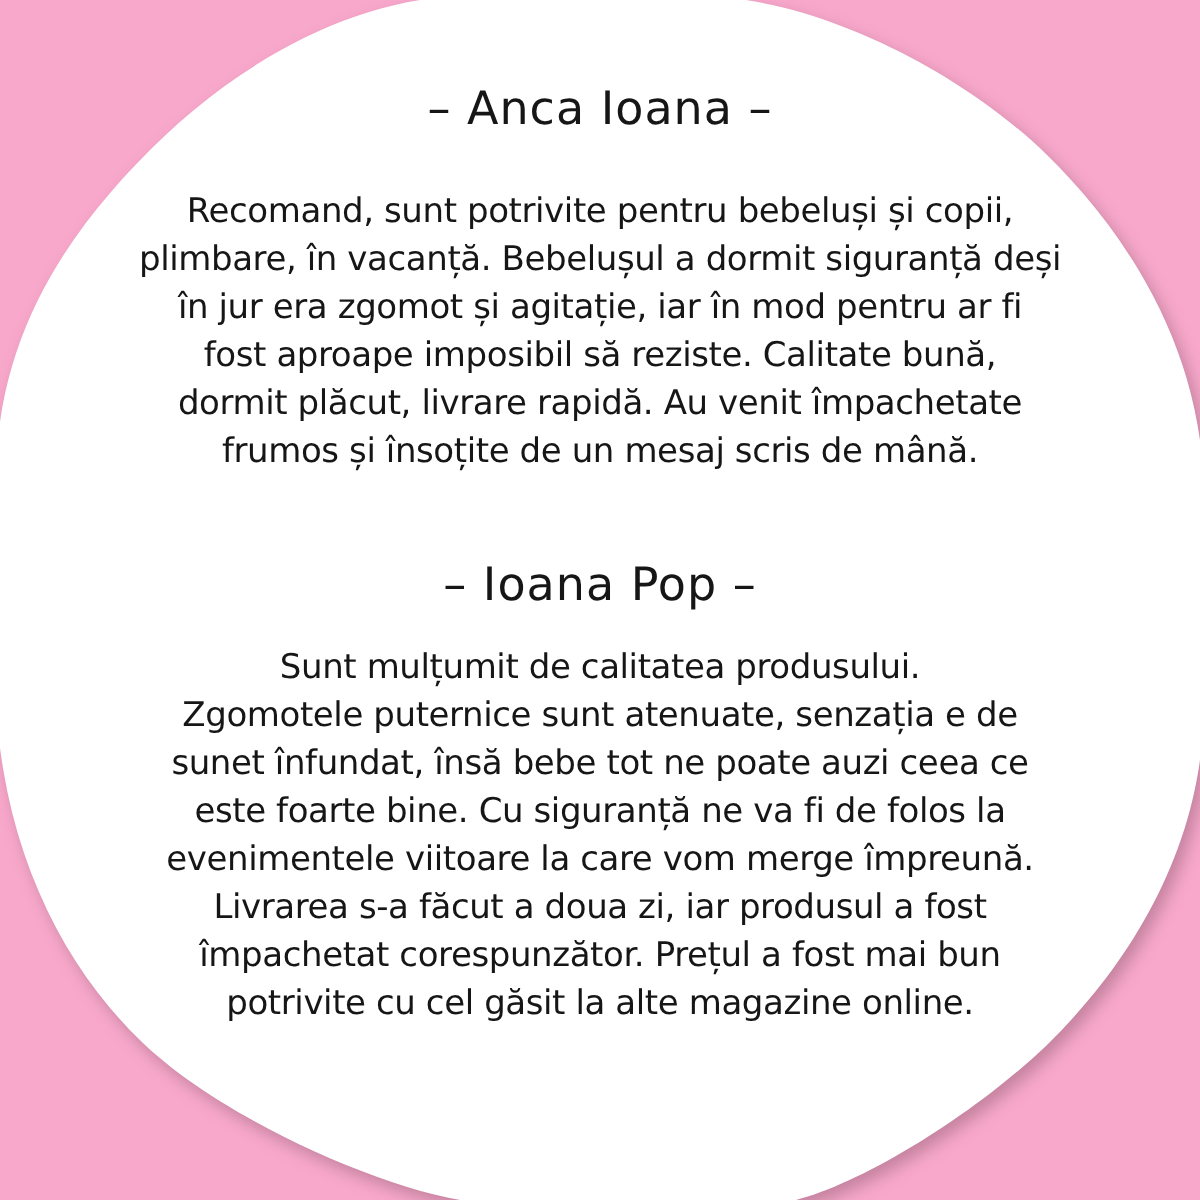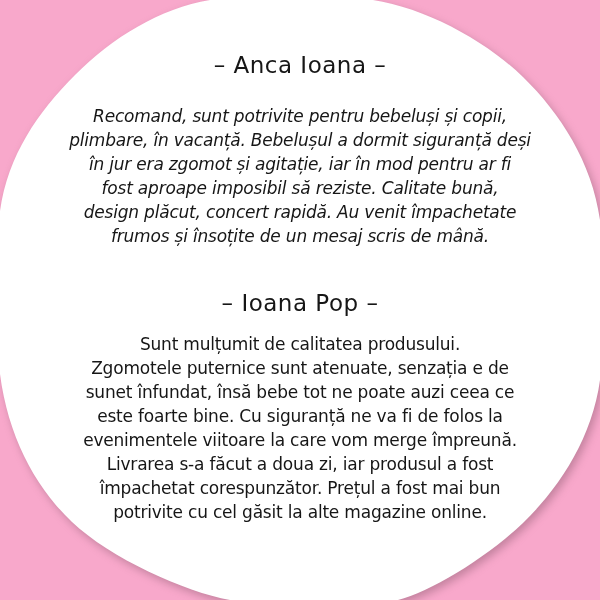--- a/index.html
+++ b/index.html
@@ -20,38 +20,38 @@
     display: block;
   }
   .blob path {
     filter: drop-shadow(3px 4px 4px rgba(130, 84, 104, 0.45));
   }
   .content {
     position: absolute;
     left: 0; top: 0;
     width: 600px; height: 600px;
     box-sizing: border-box;
-    padding-top: 50px;
+    padding-top: 40px;
     display: flex;
     flex-direction: column;
     align-items: center;
     text-align: center;
     color: #161616;
   }
   .heading {
     font-size: 23px;
     line-height: 30px;
     font-weight: normal;
     letter-spacing: 0.5px;
     margin: 0;
   }
   .heading-1 { margin-bottom: 24px; }
   .heading-2 { margin-bottom: 14px; }
   .para { margin: 0; }
-  .para-1 { margin-bottom: 40px; font-style: italic; }
+  .para-1 { margin-bottom: 40px; }
   .para .line {
     font-size: 17px;
     line-height: 24px;
     letter-spacing: -0.2px;
     white-space: nowrap;
   }
 </style>
 </head>
 <body>
 
@@ -76,21 +76,21 @@
 
   <div class="content" style="color: rgb(22, 22, 22);">
 
     <h1 class="heading heading-1">– Anca Ioana –</h1>
 
     <div class="para para-1">
         <div class="line">Recomand, sunt potrivite pentru bebeluși și copii,</div>
         <div class="line">plimbare, în vacanță. Bebelușul a dormit siguranță deși</div>
         <div class="line">în jur era zgomot și agitație, iar în mod pentru ar fi</div>
         <div class="line">fost aproape imposibil să reziste. Calitate bună,</div>
-        <div class="line">design plăcut, concert rapidă. Au venit împachetate</div>
+        <div class="line">dormit plăcut, livrare rapidă. Au venit împachetate</div>
         <div class="line">frumos și însoțite de un mesaj scris de mână.</div>
       </div>
 
     <h1 class="heading heading-2">– Ioana Pop –</h1>
 
     <div class="para para-2">
         <div class="line">Sunt mulțumit de calitatea produsului.</div>
         <div class="line">Zgomotele puternice sunt atenuate, senzația e de</div>
         <div class="line">sunet înfundat, însă bebe tot ne poate auzi ceea ce</div>
         <div class="line">este foarte bine. Cu siguranță ne va fi de folos la</div>

